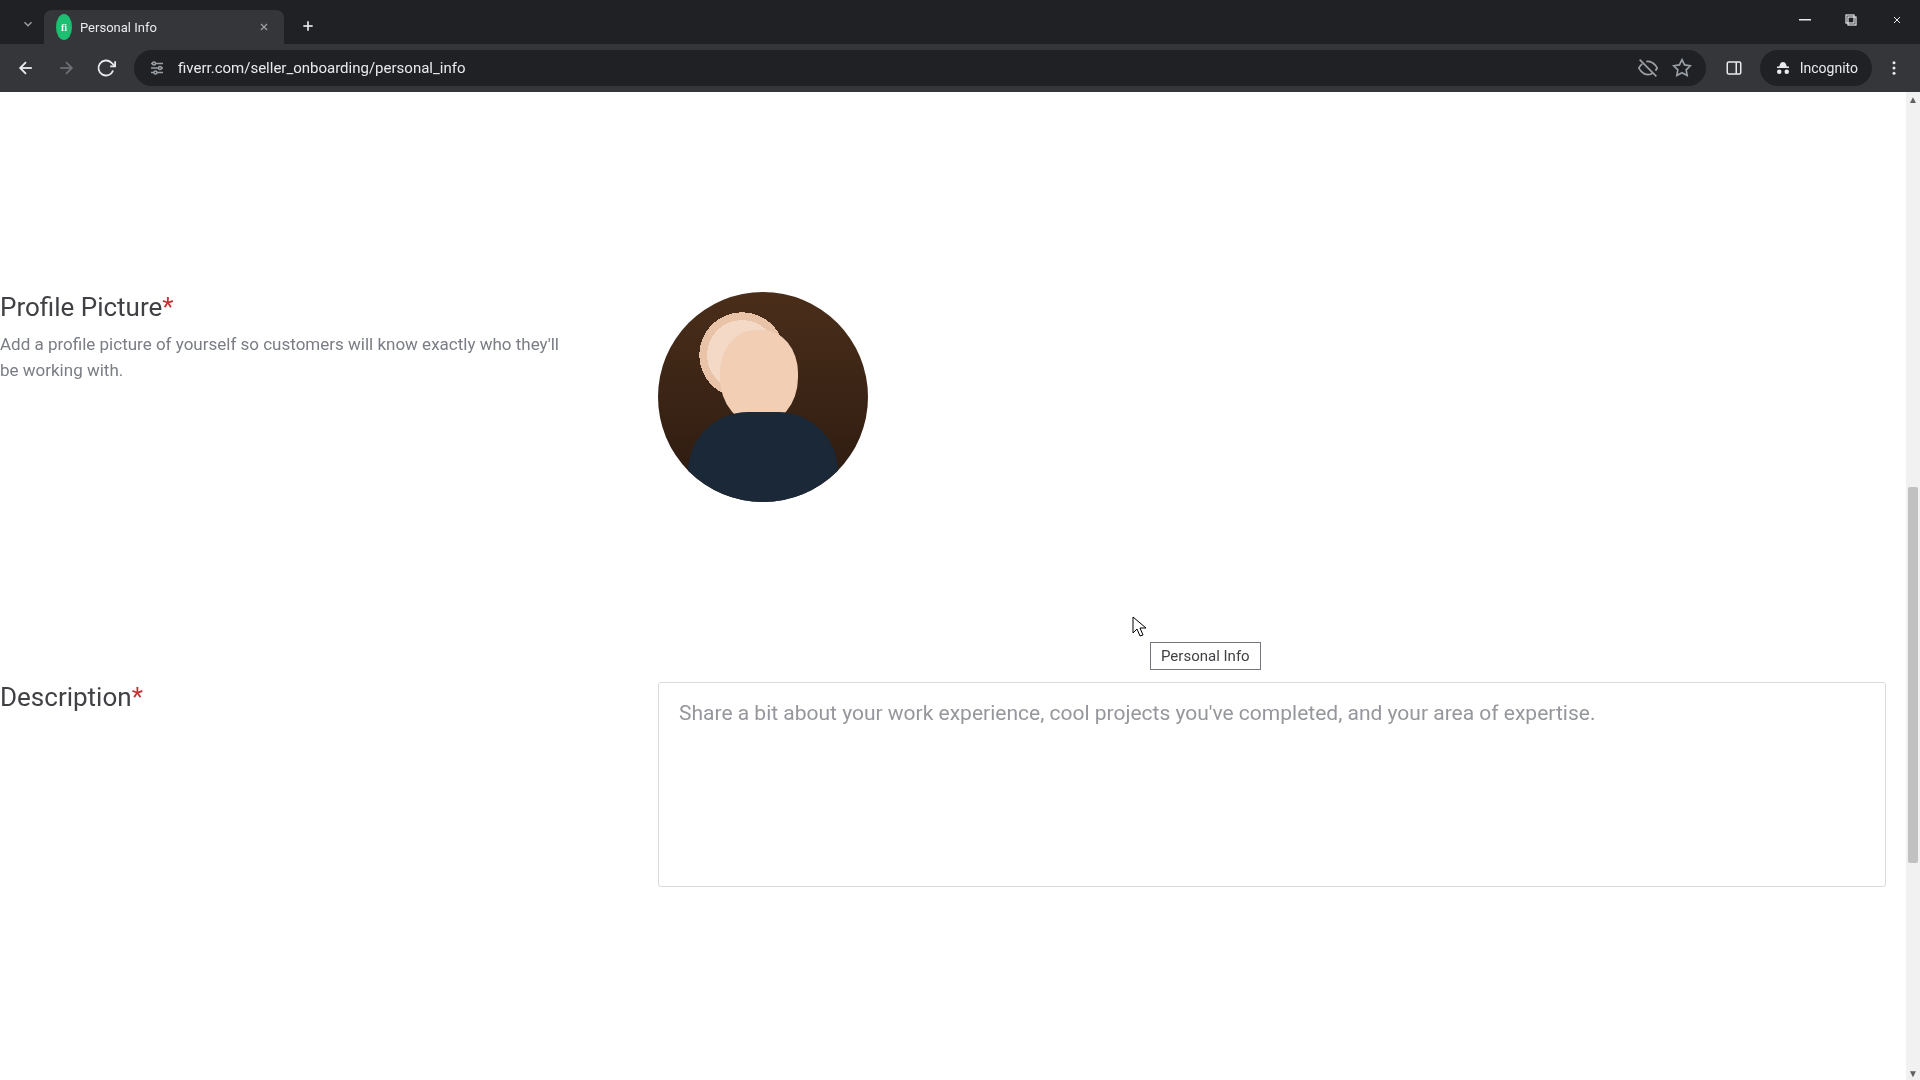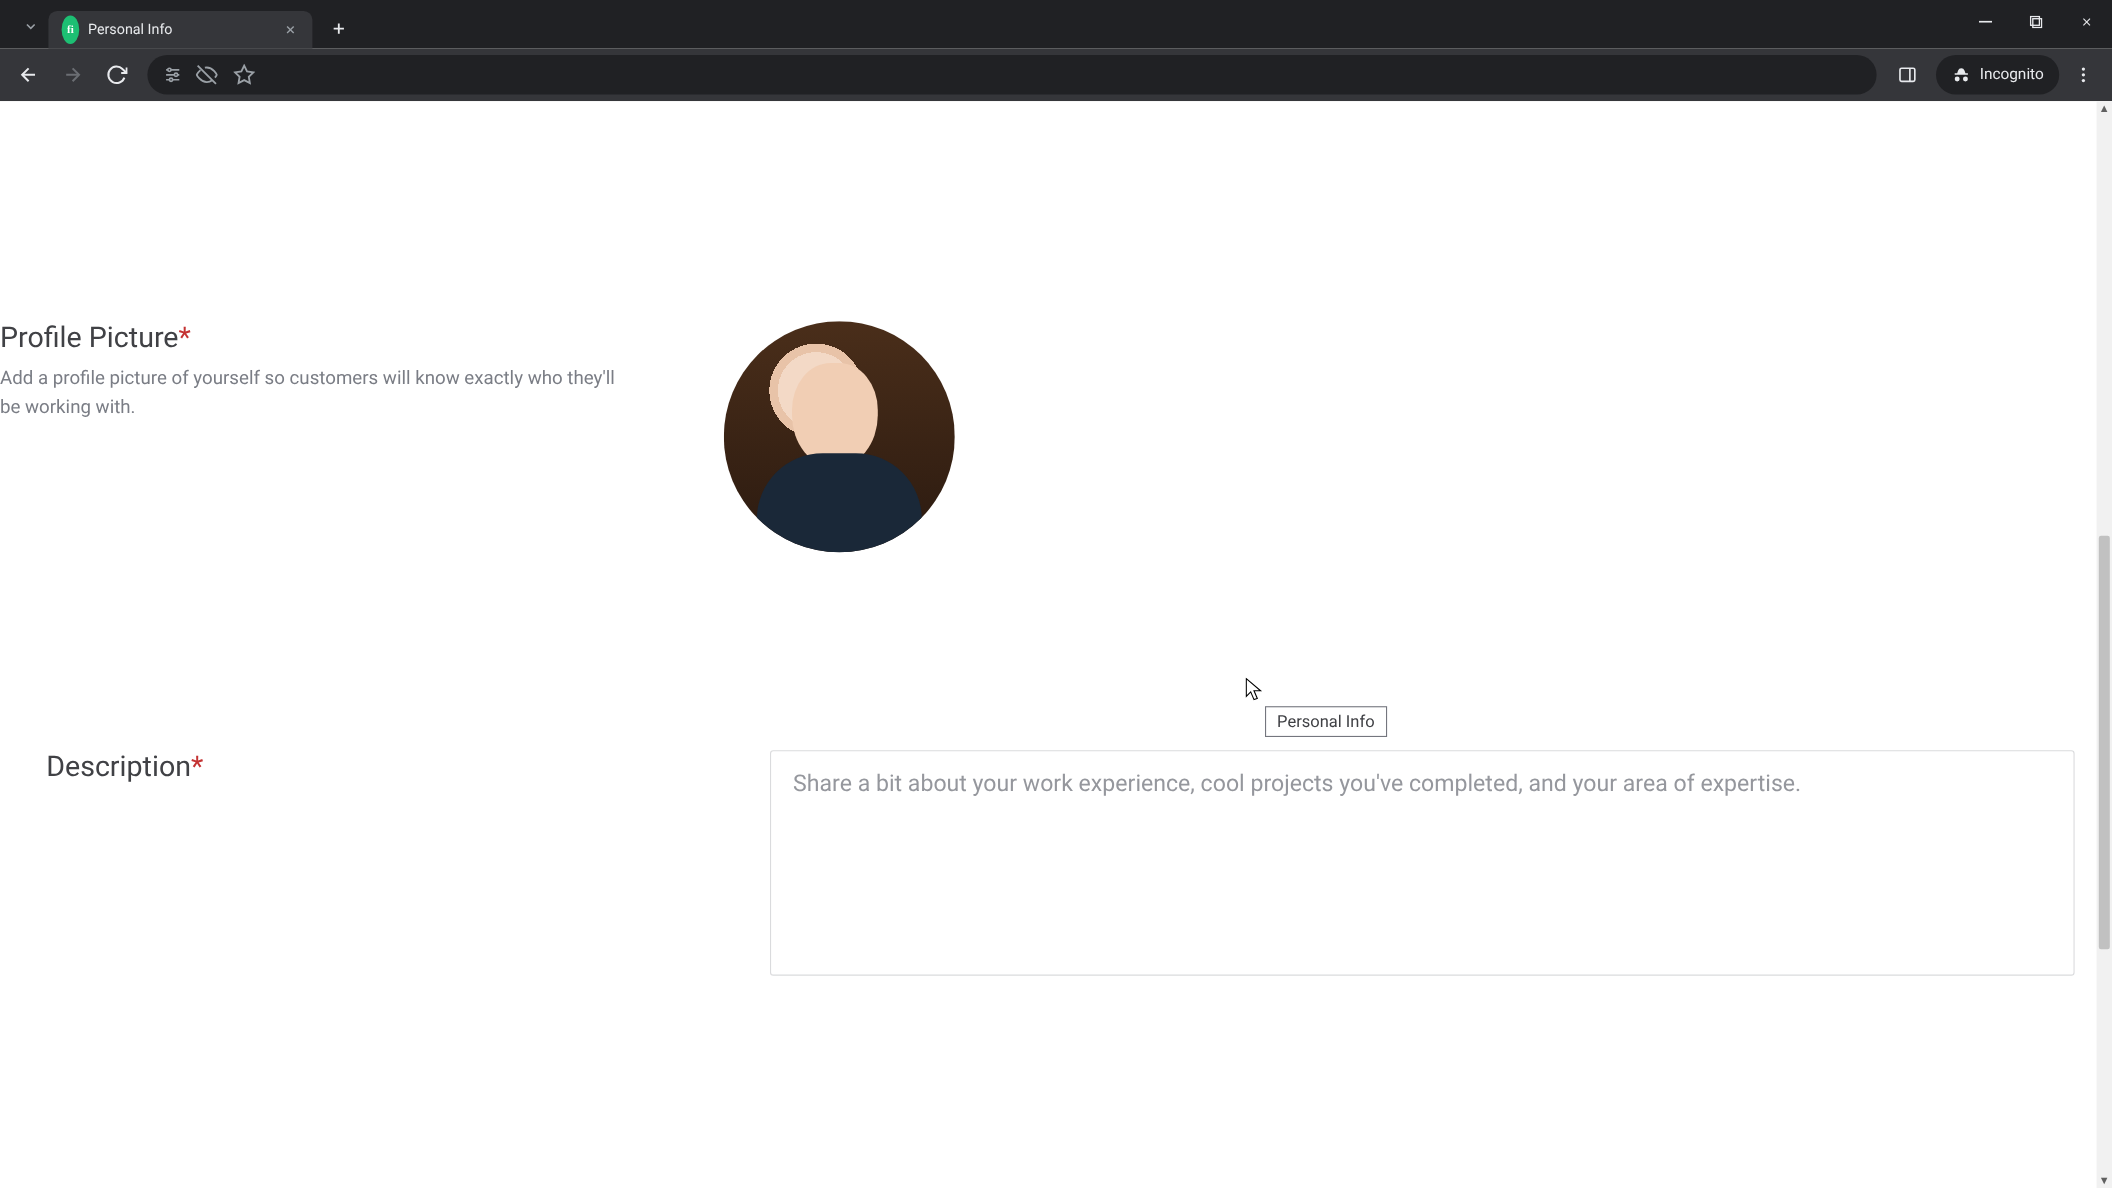--- a/index.html
+++ b/index.html
@@ -235,21 +235,20 @@
     position: absolute;
     top: 524px;
     left: 1132px;
     width: 16px;
     height: 22px;
     pointer-events: none;
   }
 
   .section.description {
     padding: 180px 0 0 0;
-    margin-left: 42px;
   }
 
   .desc-right {
     flex: 1;
     padding-right: 20px;
   }
   .desc-textarea {
     width: 100%;
     min-height: 205px;
     border: 1px solid #dadbdd;
@@ -371,20 +370,21 @@
     <div class="site-info">
       <svg width="18" height="18" viewBox="0 0 24 24" fill="none" stroke="currentColor" stroke-width="2">
           <line x1="4" y1="6" x2="20" y2="6"></line>
           <line x1="4" y1="12" x2="20" y2="12"></line>
           <line x1="4" y1="18" x2="20" y2="18"></line>
           <circle cx="8" cy="6" r="2" fill="#202124"></circle>
           <circle cx="16" cy="12" r="2" fill="#202124"></circle>
           <circle cx="10" cy="18" r="2" fill="#202124"></circle>
         </svg>
     </div>
+    <div class="url">fiverr.com/seller_onboarding/personal_info</div>
     <div class="omnibox-icons">
       <div>
         <svg width="20" height="20" viewBox="0 0 24 24" fill="none" stroke="currentColor" stroke-width="2">
             <path d="M17.94 17.94A10 10 0 0 1 12 20C5 20 1 12 1 12a18 18 0 0 1 4.06-5.06"></path>
             <path d="M9.9 4.24A10 10 0 0 1 12 4c7 0 11 8 11 8a18 18 0 0 1-2.11 3.11"></path>
             <line x1="2" y1="2" x2="22" y2="22"></line>
           </svg>
       </div>
       <div>
         <svg width="20" height="20" viewBox="0 0 24 24" fill="none" stroke="currentColor" stroke-width="2">

